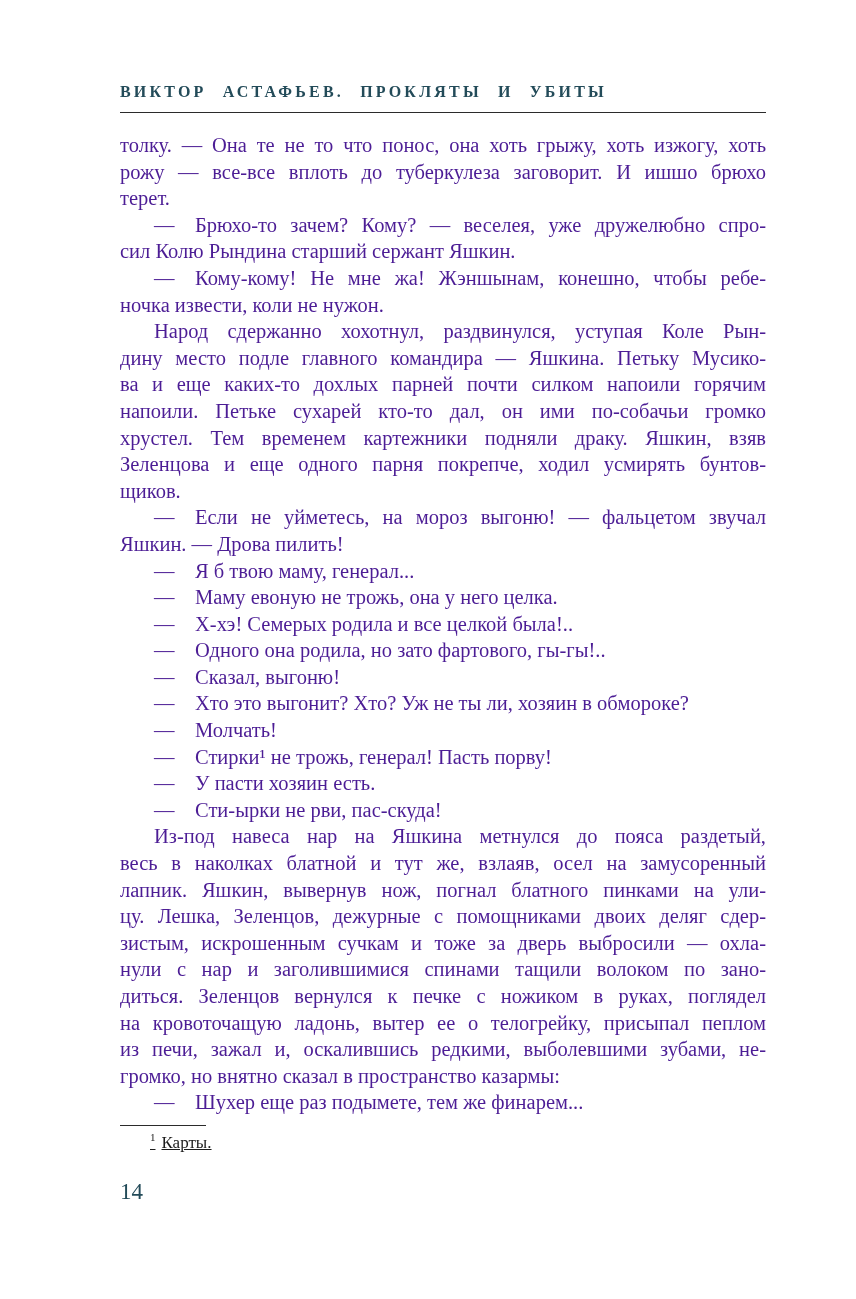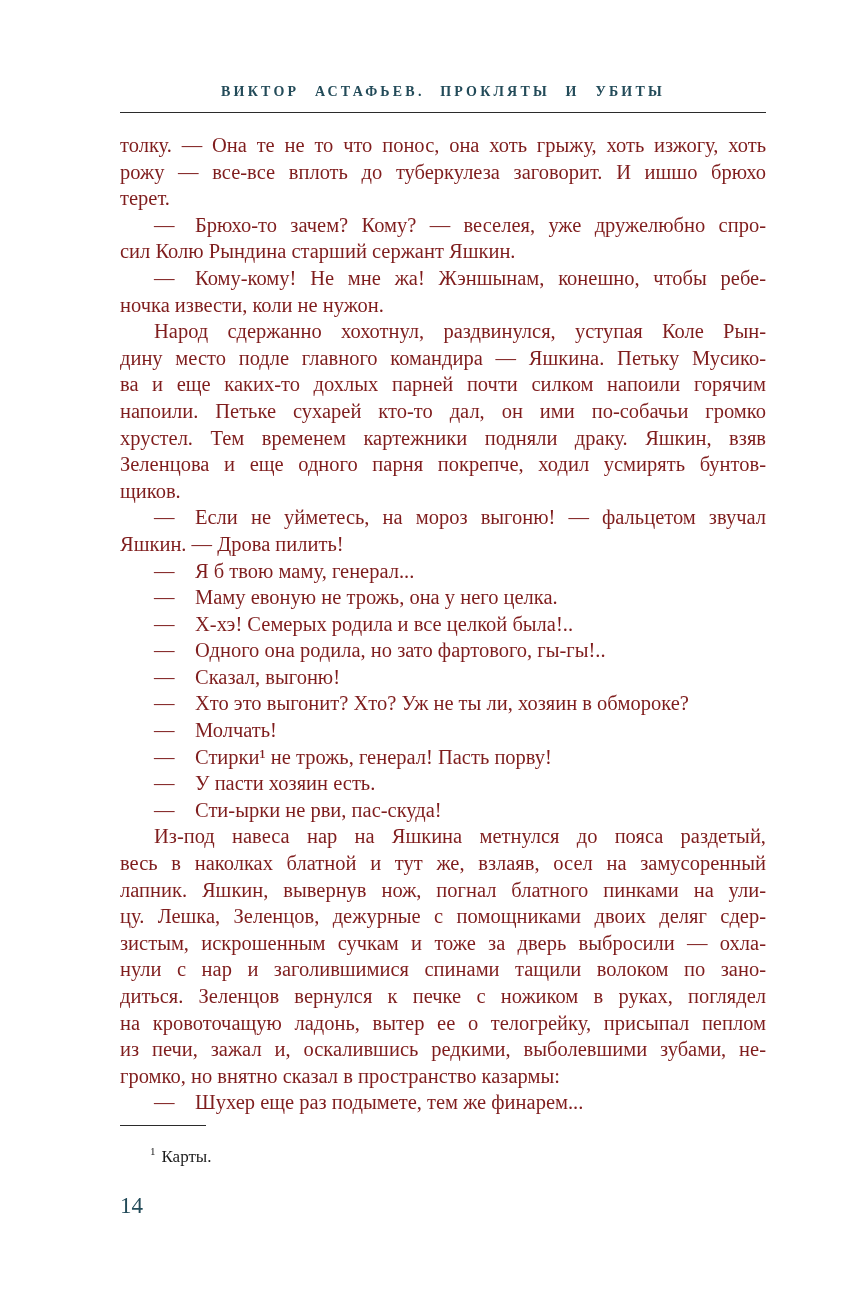--- a/index.html
+++ b/index.html
@@ -20,38 +20,37 @@
     background: #ffffff;
   }
   .column {
     position: absolute;
     left: 120px;
     top: 0;
     width: 646px;
   }
   .running-header {
     margin-top: 83px;
-    text-align: center;
-    font-size: 14px;
+    font-size: 16px;
     font-weight: 700;
     line-height: 18px;
     letter-spacing: 3.2px;
     word-spacing: 9px;
     color: #234b59;
     white-space: nowrap;
   }
   .header-rule {
     margin-top: 11px;
     border-top: 1.6px solid #2b2b2b;
     height: 0;
   }
   .body-text {
     margin-top: 19px;
     font-size: 20.5px;
-    color: #7f1d1d;
+    color: #4c1d95;
   }
   .para { margin: 0; }
   .line {
     height: 26.6px;
     line-height: 26.6px;
     overflow: hidden;
     text-align: left;
   }
   .line.just {
     text-align: justify;
@@ -60,25 +59,26 @@
   .para.indent .line.first {
     text-indent: 34px;
   }
   .footnote-rule {
     margin-top: 9px;
     width: 86px;
     border-top: 1.5px solid #2b2b2b;
     height: 0;
   }
   .footnote {
-    margin-top: 14px;
+    margin-top: 0;
     padding-left: 30px;
     font-size: 17px;
     line-height: 23px;
     color: #1d1d1d;
+    text-decoration: underline;
   }
   .footnote sup {
     font-size: 11px;
     vertical-align: super;
     margin-right: 6px;
   }
   .page-number {
     margin-top: 24px;
     text-align: left;
     font-size: 23px;

